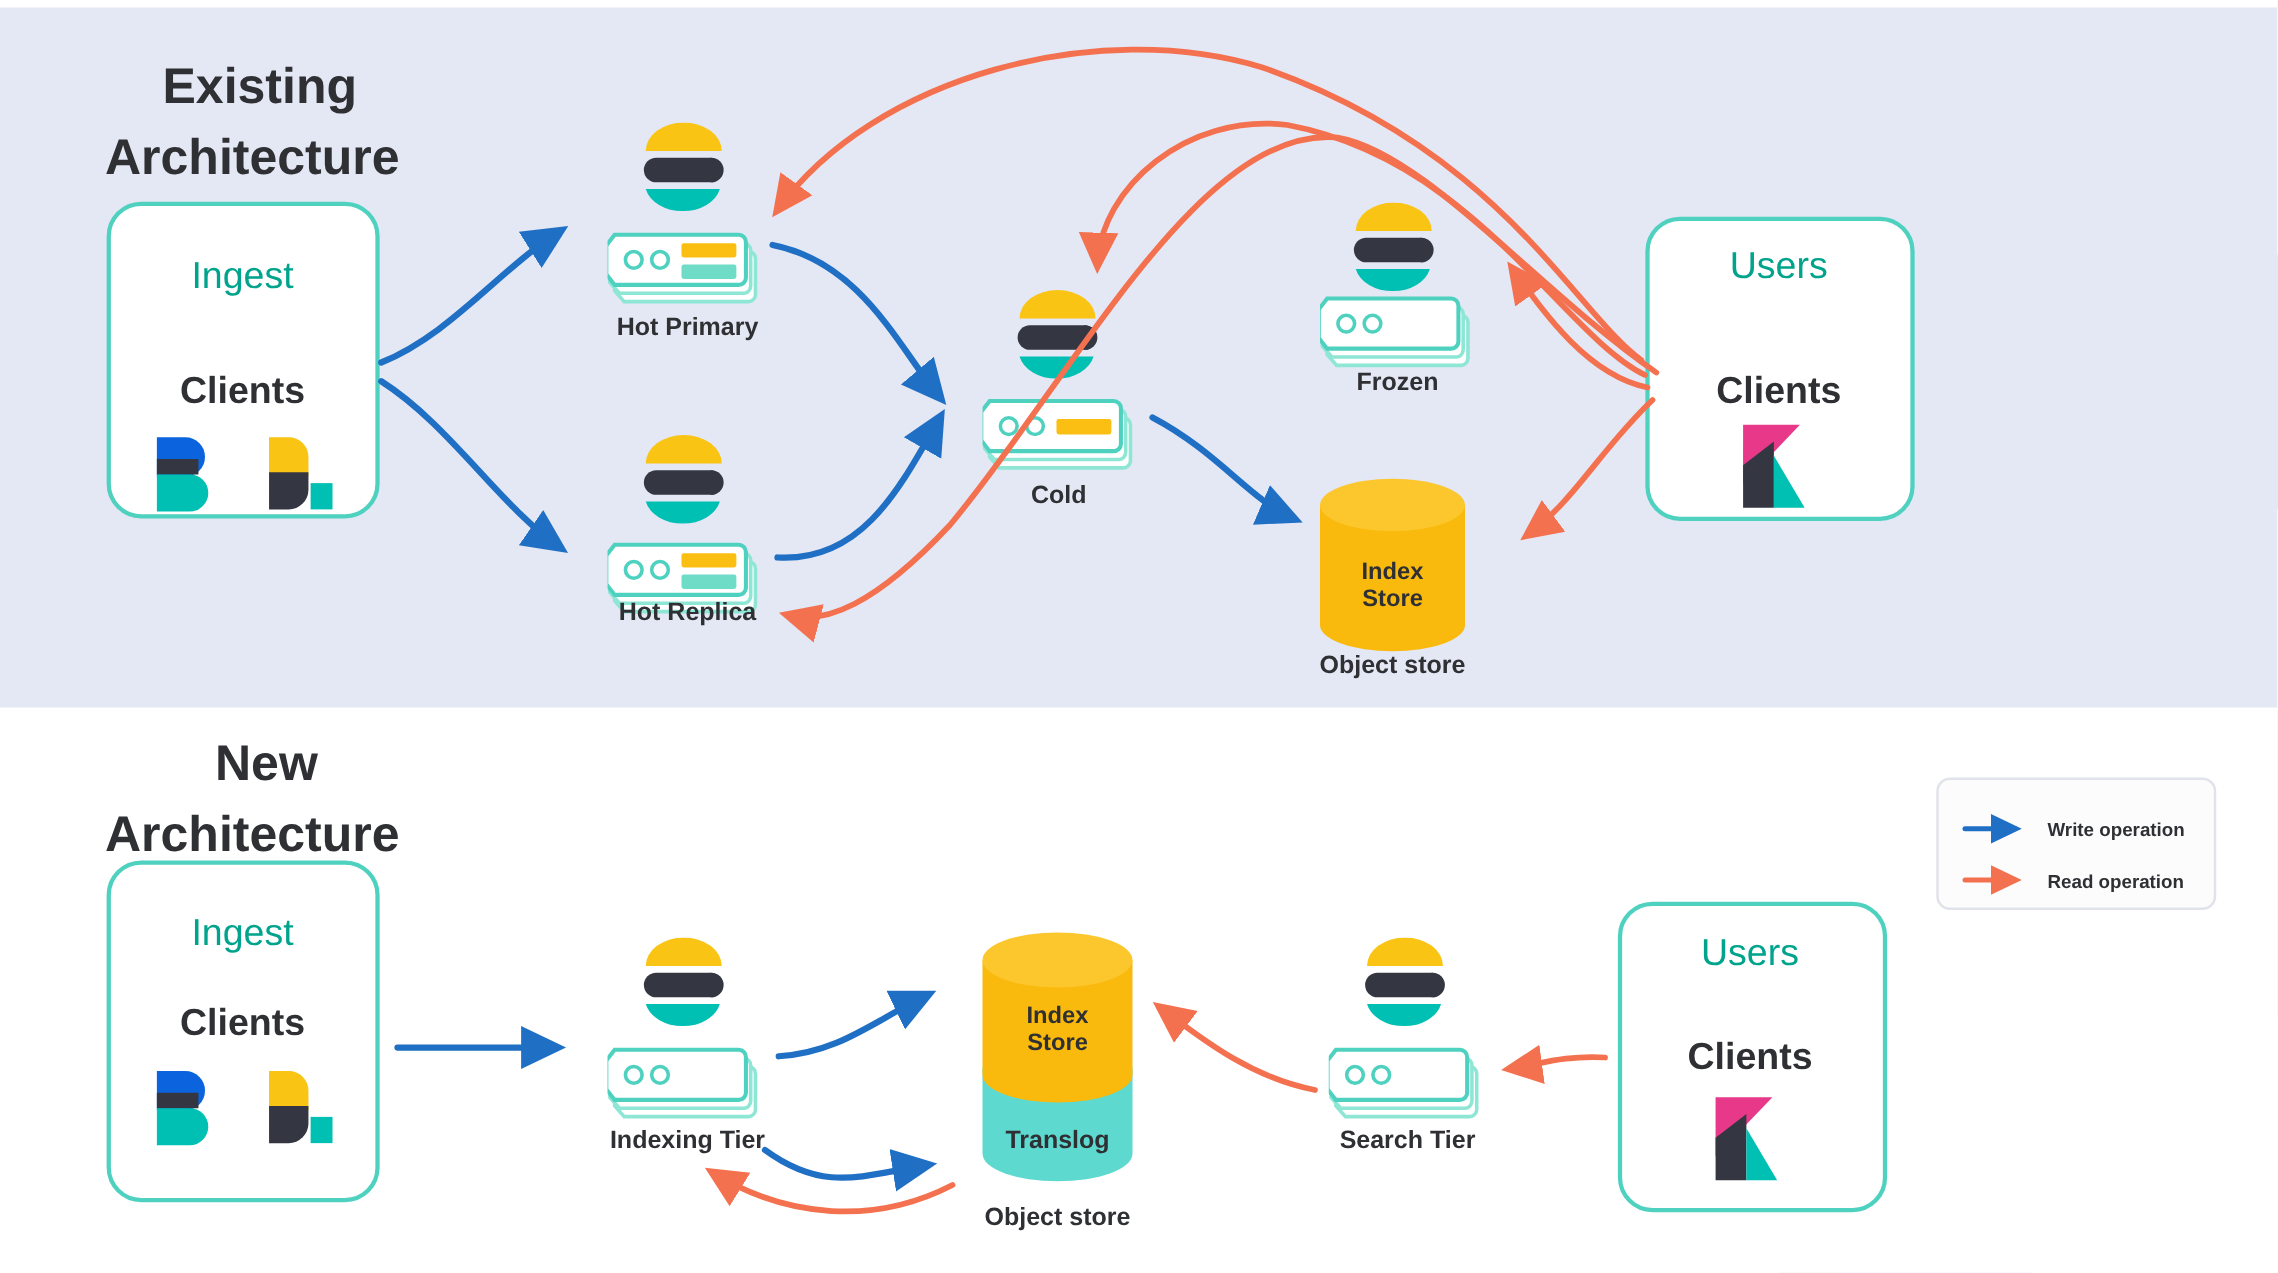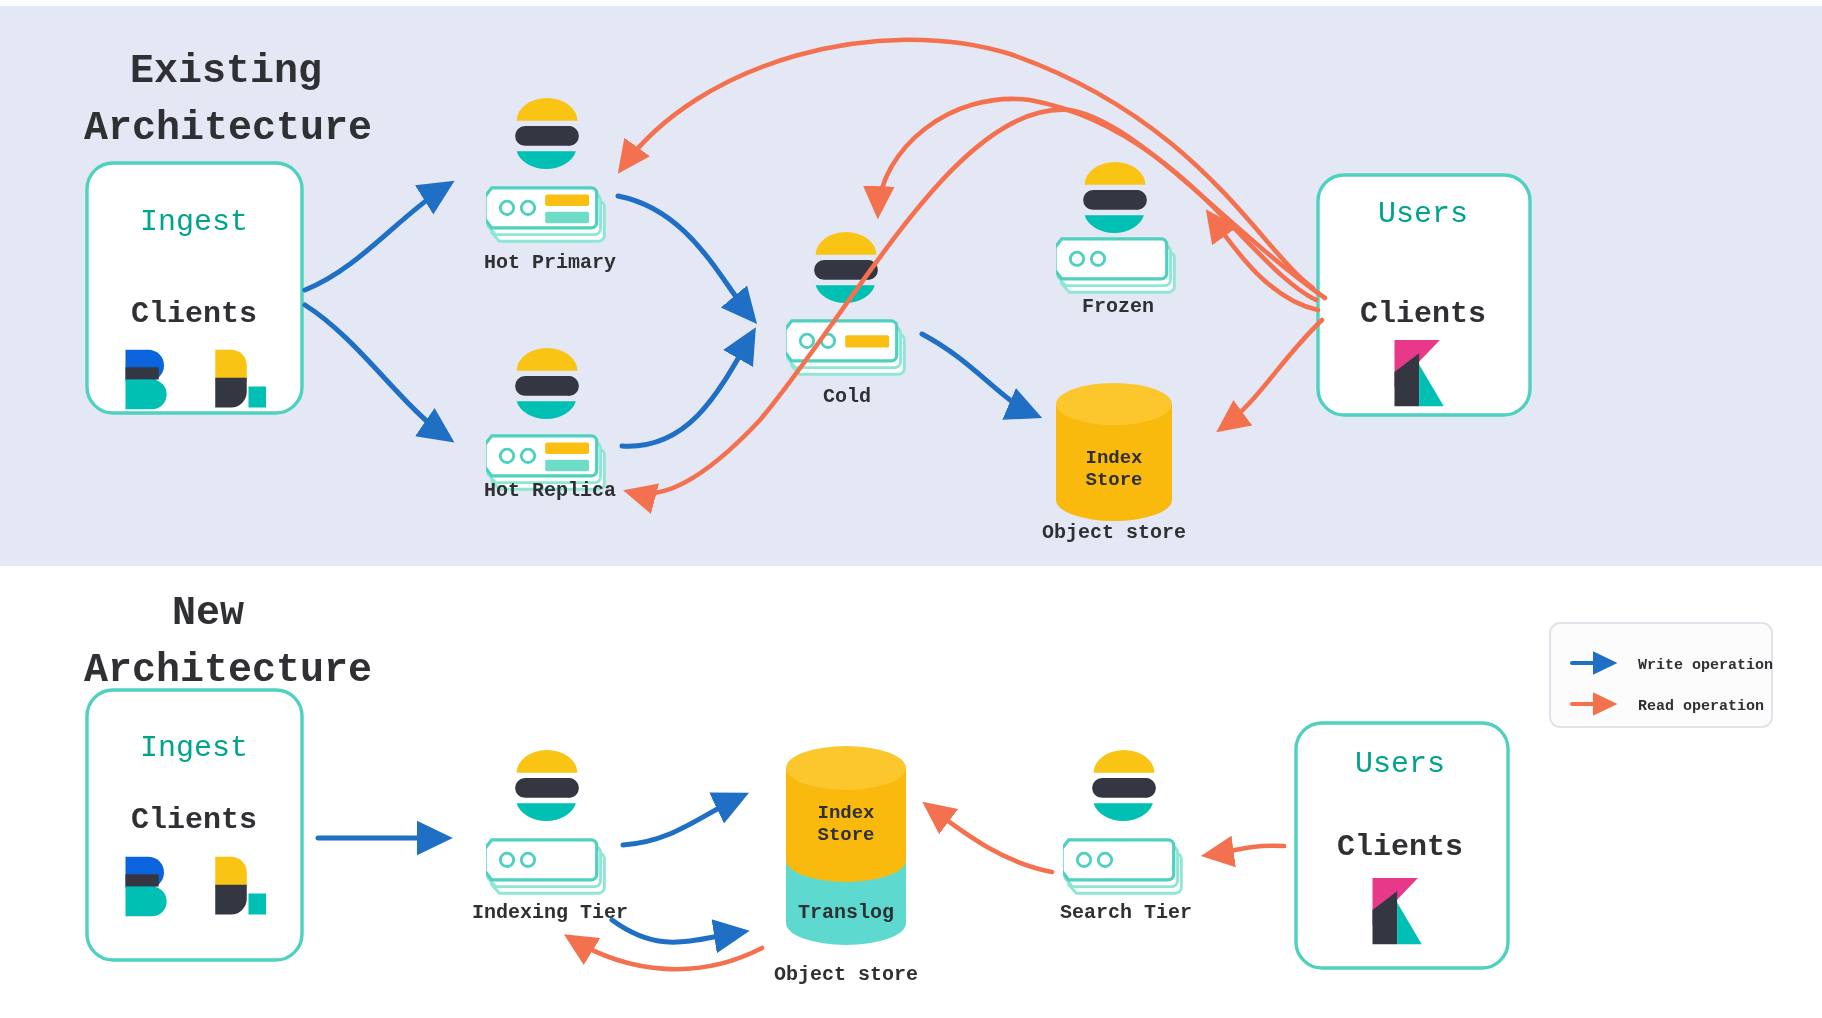--- a/index.html
+++ b/index.html
@@ -1,18 +1,18 @@
 <!DOCTYPE html>
 <html><head>
 <meta charset="utf-8">
 <style>
   html,body{margin:0;padding:0;background:#ffffff;}
   body{width:1822px;height:1018px;overflow:hidden;
        font-family:"Liberation Sans","DejaVu Sans",sans-serif;}
-  #stage{position:relative;width:1470px;height:1018px;background:#ffffff;font-family:Liberation Mono, monospace;}
+  #stage{position:relative;width:1470px;height:1018px;background:#ffffff;}
   svg{position:absolute;left:0;top:0;}
 </style>
 </head>
 <body>
 
 <div id="stage">
 <svg width="1822" height="1018" viewBox="0 0 1822 1018" xmlns="http://www.w3.org/2000/svg">
 
   <defs>
     <marker id="wArrow" viewBox="0 0 12 12" refX="9" refY="6" markerWidth="7.5" markerHeight="7.5" orient="auto-start-reverse">

